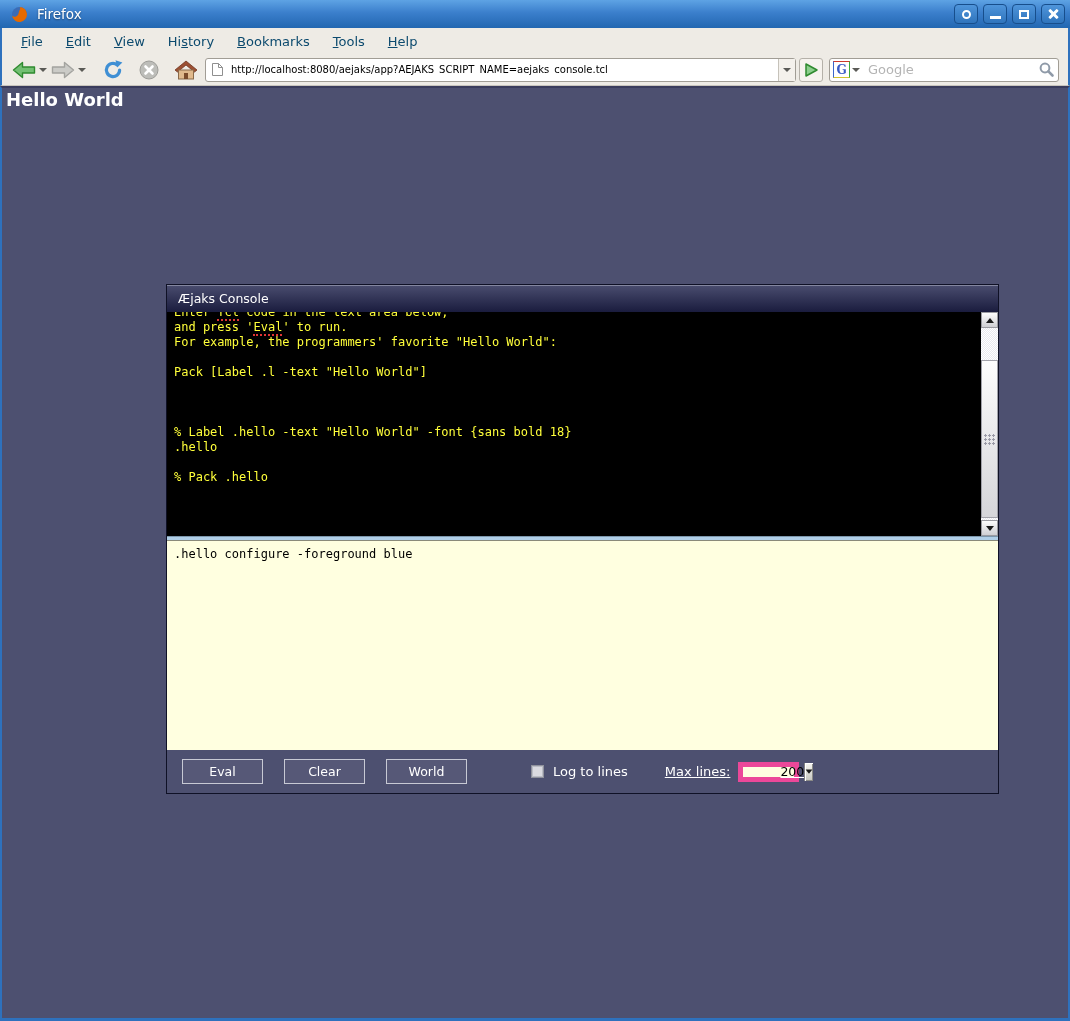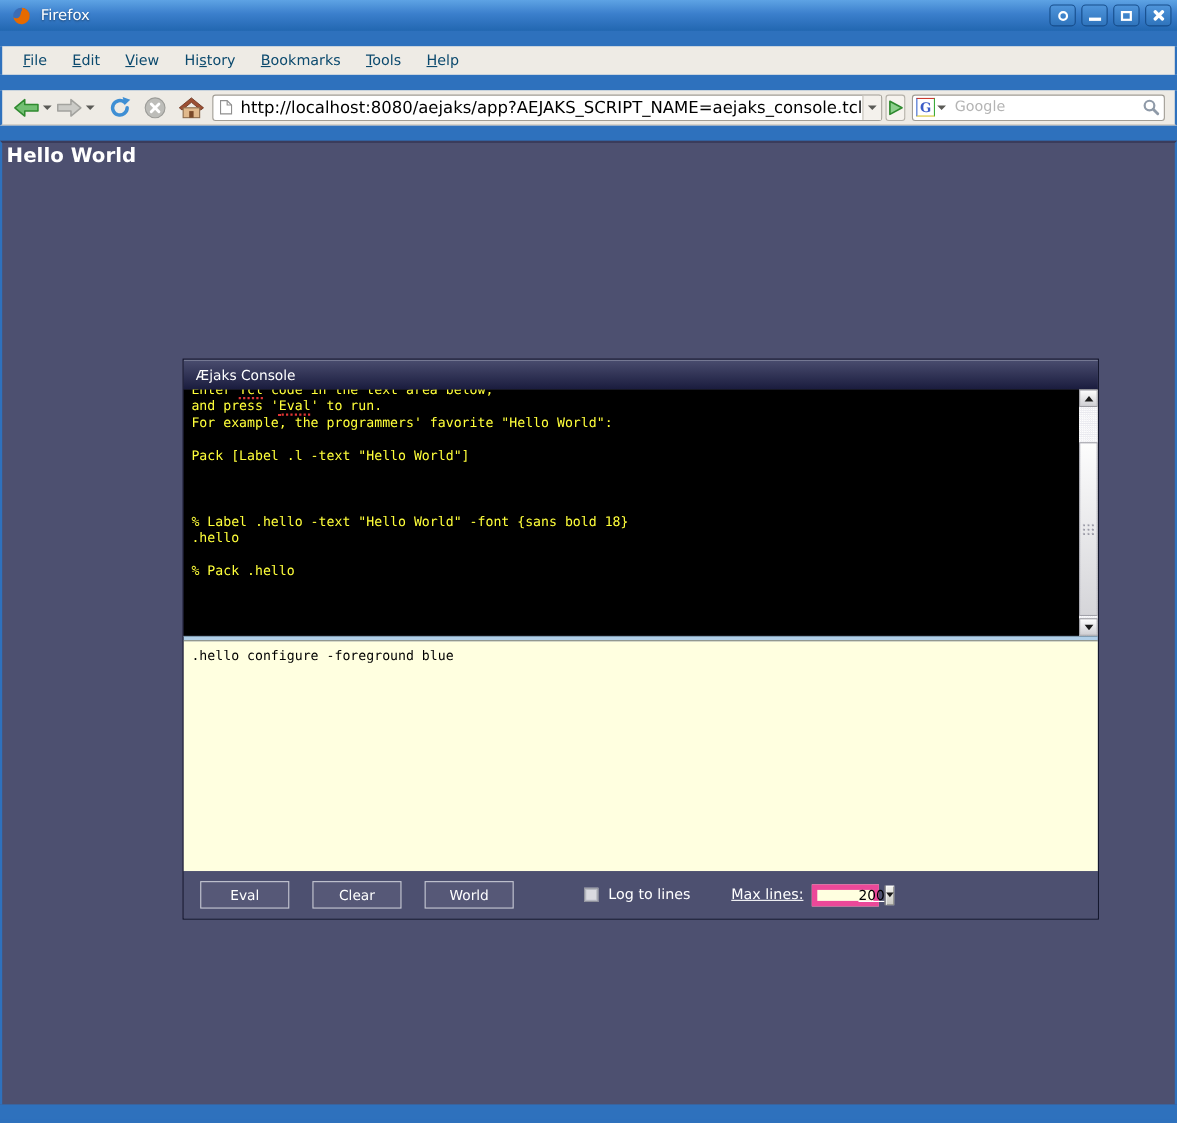--- a/index.html
+++ b/index.html
@@ -1,19 +1,19 @@
 <!DOCTYPE html>
 <html style="--titlebar-blue: #2e71bd; --page-background: #4d5070; --terminal-background: #000000; --terminal-text: #ffff3a; --input-background: #ffffe0;"><head>
 <meta charset="utf-8">
 <style>
   * { margin:0; padding:0; box-sizing:border-box; }
   html,body { width:1070px; height:1021px; overflow:hidden; }
   body { font-family:"DejaVu Sans","Liberation Sans",sans-serif; background:var(--titlebar-blue,#2e71bd); }
 
-  .window { width:1070px; height:1021px; display:flex; flex-direction:column;gap:14px; }
+  .window { width:1070px; height:1021px; display:flex; flex-direction:column; }
 
   
   .titlebar { height:28px; flex:0 0 28px; background:linear-gradient(180deg,#5ea3e4 0%,#3b7fcc 45%,#2267b1 100%);
               display:flex; align-items:center; padding:0 5px 0 11px; }
   .titlebar .app-title { color:#fff; font-size:13.5px; margin-left:9px; text-shadow:0 1px 2px rgba(0,0,0,.45); }
   .win-btns { margin-left:auto; display:flex; gap:5px; }
   .win-btn { width:24px; height:20px; background:linear-gradient(#4f95db,#2f74bc); border:1px solid #174e8c;
              border-radius:4px; display:flex; align-items:center; justify-content:center; cursor:default; }
   .glyph-circle { width:9px; height:9px; border:2px solid #fff; border-radius:50%; }
   .glyph-min { width:11px; height:3px; background:#fff; margin-top:7px; }
@@ -29,21 +29,21 @@
   .menubar { height:26px; flex:0 0 26px; display:flex; align-items:center; padding-left:16px; gap:17px;
              font-size:13px; color:#0c4a6e; }
   .menu-item { padding:2px 3px; }
   .toolbar { height:32px; flex:0 0 32px; display:flex; align-items:center; padding:0 9px; border-bottom:1px solid #c9c5bd; }
   .tool-btn { display:flex; align-items:center; justify-content:center; padding:1px; }
   .dd-caret { width:0; height:0; border-left:4px solid transparent; border-right:4px solid transparent;
               border-top:4px solid #5a5a56; margin:0 3px 0 2px; }
   .tb-gap { width:12px; }
   .urlbar { flex:1; height:24px; background:#fff; border:1px solid #a19d95; border-radius:3px;
             display:flex; align-items:center; padding-left:5px; margin:0 3px 0 6px; }
-  .url-text { font-size:15px; color:#000; margin-left:7px; flex:1; white-space:nowrap; overflow:hidden; }
+  .url-text { font-size:10px; color:#000; margin-left:7px; flex:1; white-space:nowrap; overflow:hidden; }
   .url-dd { width:17px; align-self:stretch; border-left:1px solid #c6c2ba; background:#f4f1ec;
             display:flex; align-items:center; justify-content:center; }
   .url-dd .dd-caret { margin:0; }
   .go-btn { width:24px; height:24px; border:1px solid #b5b1a9; border-radius:3px; background:#f6f3ee;
             display:flex; align-items:center; justify-content:center; margin-right:6px; }
   .searchbar { width:230px; height:24px; background:#fff; border:1px solid #a19d95; border-radius:3px;
                display:flex; align-items:center; padding:0 2px 0 3px; }
   .g-box { width:17px; height:17px; background:#fff; border:1px solid; border-color:#cc3a2f #3aaa3a #d4c32f #3a66cc;
            display:flex; align-items:center; justify-content:center; }
   .g-box span { font-family:"DejaVu Serif","Liberation Serif",serif; font-weight:bold; font-size:12px; color:#3a5bc7; }

